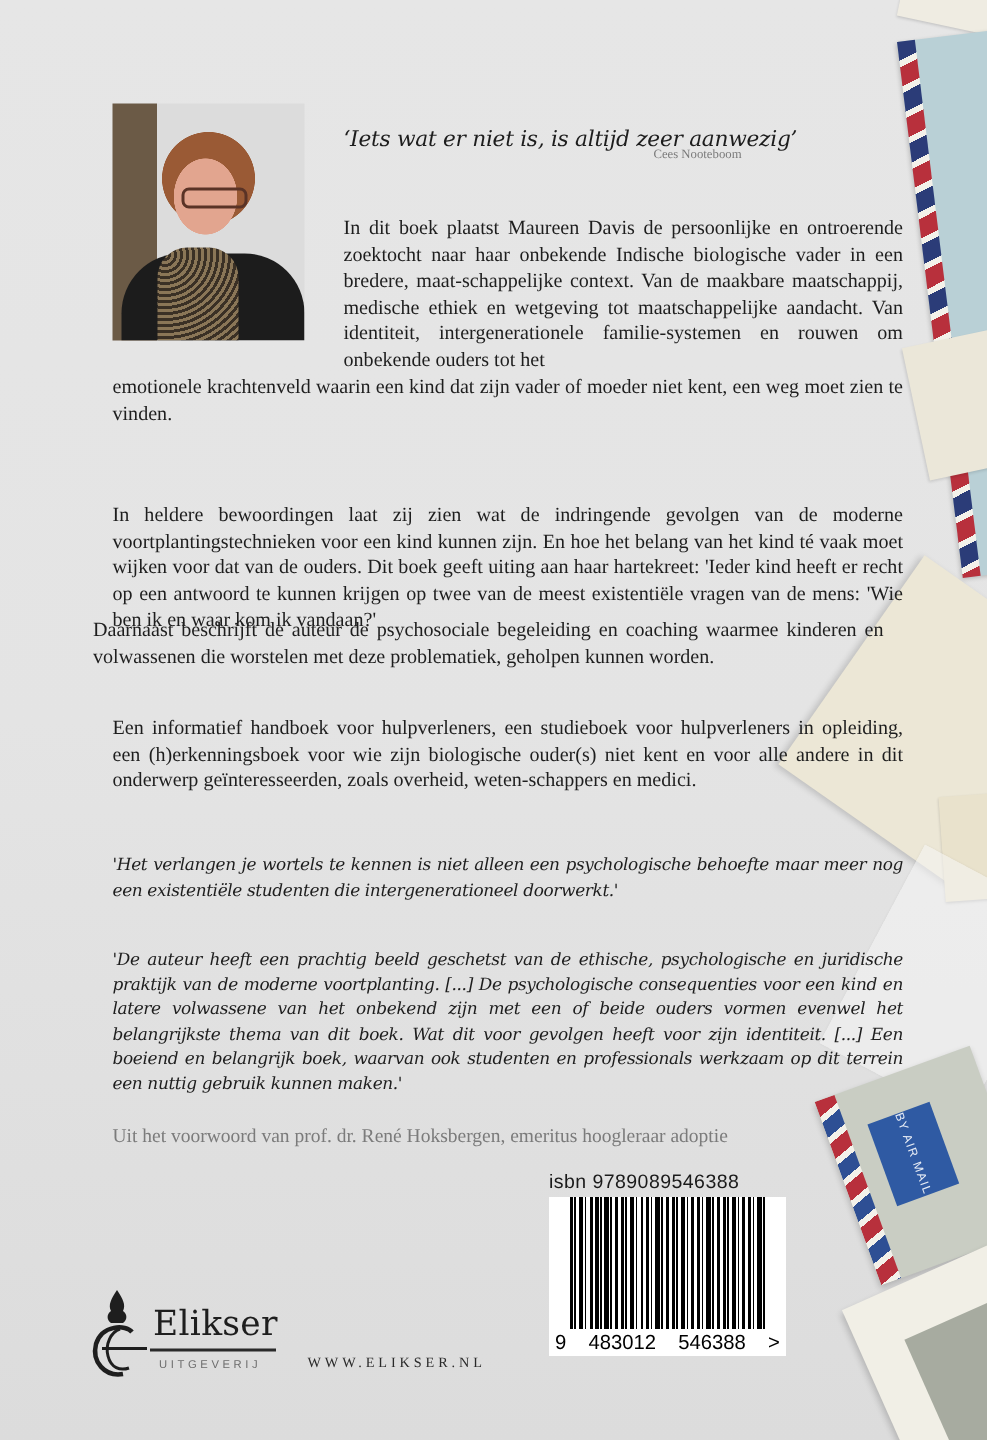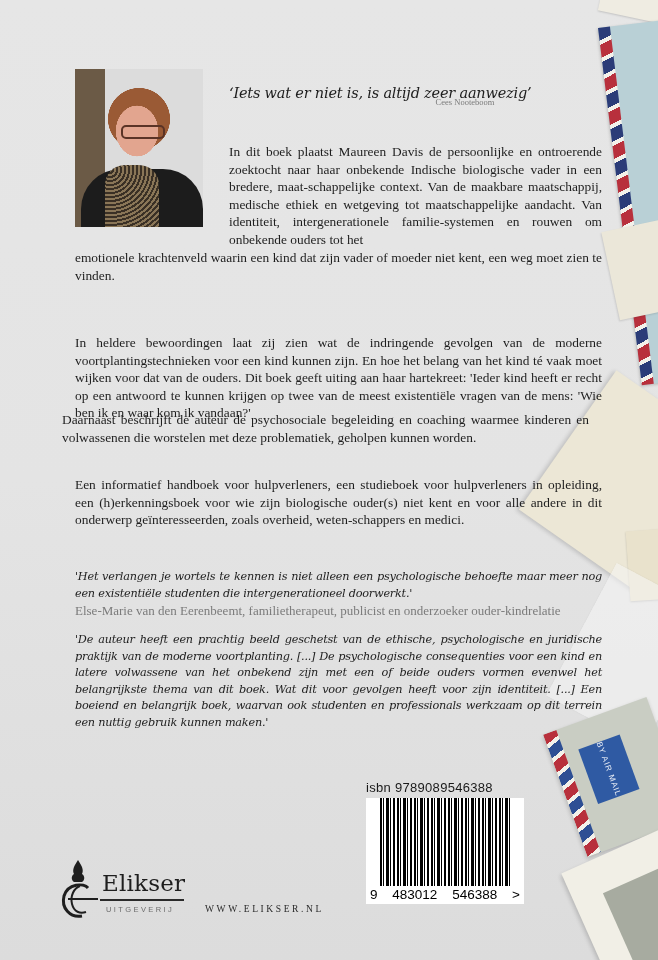--- a/index.html
+++ b/index.html
@@ -192,22 +192,22 @@
   <div class="motto">‘Iets wat er niet is, is altijd zeer aanwezig’</div>
   <div class="motto-author">Cees Nooteboom</div>
 
   <div class="para p1a">In dit boek plaatst Maureen Davis de persoonlijke en ontroerende zoektocht naar haar onbekende Indische biologische vader in een bredere, maat-schappelijke context. Van de maakbare maatschappij, medische ethiek en wetgeving tot maatschappelijke aandacht. Van identiteit, intergenerationele familie-systemen en rouwen om onbekende ouders tot het</div>
   <div class="para p1b">emotionele krachtenveld waarin een kind dat zijn vader of moeder niet kent, een weg moet zien te vinden.</div>
   <div class="para p2">In heldere bewoordingen laat zij zien wat de indringende gevolgen van de moderne voortplantingstechnieken voor een kind kunnen zijn. En hoe het belang van het kind té vaak moet wijken voor dat van de ouders. Dit boek geeft uiting aan haar hartekreet: 'Ieder kind heeft er recht op een antwoord te kunnen krijgen op twee van de meest existentiële vragen van de mens: 'Wie ben ik en waar kom ik vandaan?'</div>
   <div class="para p3">Daarnaast beschrijft de auteur de psychosociale begeleiding en coaching waarmee kinderen en volwassenen die worstelen met deze problematiek, geholpen kunnen worden.</div>
   <div class="para p4">Een informatief handboek voor hulpverleners, een studieboek voor hulpverleners in opleiding, een (h)erkenningsboek voor wie zijn biologische ouder(s) niet kent en voor alle andere in dit onderwerp geïnteresseerden, zoals overheid, weten-schappers en medici.</div>
 
   <div class="quote q1">'Het verlangen je wortels te kennen is niet alleen een psychologische behoefte maar meer nog een existentiële studenten die intergenerationeel doorwerkt.'</div>
-  <div class="attrib a1">Else-Marie van den Eerenbeemt, familietherapeut, publicist en onderzoeker ouder-kindrelatie</div>
   <div class="quote q2">'De auteur heeft een prachtig beeld geschetst van de ethische, psychologische en juridische praktijk van de moderne voortplanting. [...] De psychologische consequenties voor een kind en latere volwassene van het onbekend zijn met een of beide ouders vormen evenwel het belangrijkste thema van dit boek. Wat dit voor gevolgen heeft voor zijn identiteit. [...] Een boeiend en belangrijk boek, waarvan ook studenten en professionals werkzaam op dit terrein een nuttig gebruik kunnen maken.'</div>
+  <div class="attrib a2">Uit het voorwoord van prof. dr. René Hoksbergen, emeritus hoogleraar adoptie</div>
 
   <div class="isbn-label">isbn 9789089546388</div>
   <div class="barcode">
     <div class="bars"></div>
     <div class="barcode-digits">
       <span>9</span>
       <span>483012</span>
       <span>546388</span>
       <span>&gt;</span>
     </div>

